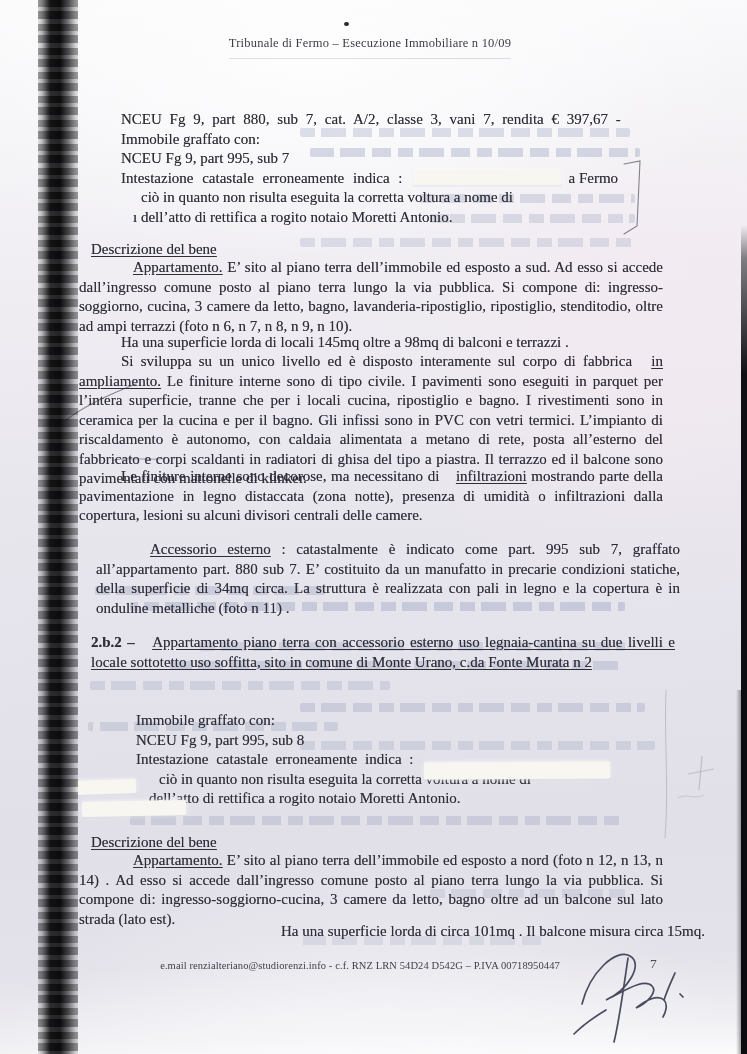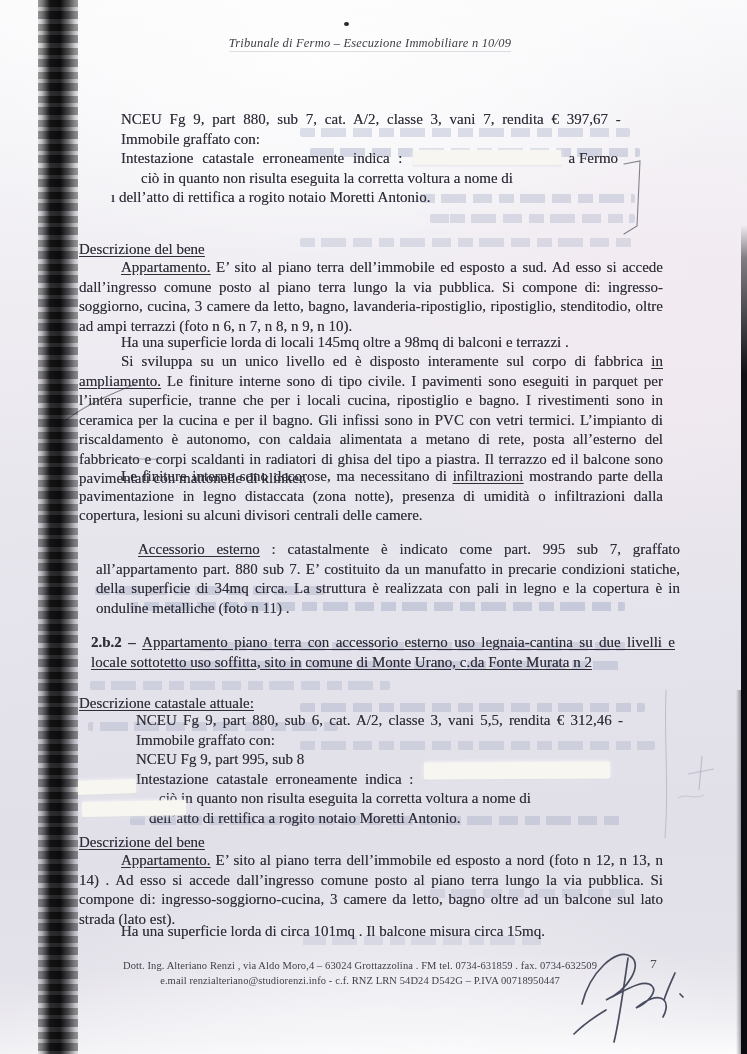--- a/index.html
+++ b/index.html
@@ -28,29 +28,29 @@
     background:linear-gradient(180deg, rgba(15,15,20,0) 0%, rgba(15,15,20,.5) 4%, #101014 18%, #0b0b0f 100%);
   }
   .right-edge2{
     position:absolute;right:0;top:690px;bottom:0;width:11px;
     background:linear-gradient(90deg, rgba(12,12,16,0), rgba(12,12,16,.8));
   }
   .hdr{
     position:absolute;left:80px;top:36px;width:580px;text-align:center;
     font-size:12.5px;color:#3d3c46;letter-spacing:.2px;
   }
-  .hdr span{border-bottom:1px solid rgba(130,130,150,.25);padding-bottom:1px;font-style:italic;}
+  .hdr span{border-bottom:1px solid rgba(130,130,150,.25);padding-bottom:8px;}
   .txt{position:absolute;left:79px;width:584px;font-size:15px;line-height:19.5px;
        text-shadow:0 0 .4px rgba(46,45,56,.55);}
   .just{text-align:justify;text-align-last:left;}
   .ind{text-indent:42px;}
-  .u{text-decoration:underline;text-underline-offset:2px;}
+  .u{text-decoration:underline;text-underline-offset:2px;padding-left:12px;}
   .b{font-weight:bold;}
   .ln{white-space:nowrap;}
-  .pl42{padding-left:42px;} .pl50{padding-left:32px;} .pl57{padding-left:57px;}
+  .pl42{padding-left:42px;} .pl50{padding-left:54px;} .pl57{padding-left:57px;}
   .pl62{padding-left:62px;} .pl70{padding-left:70px;} .pl80{padding-left:80px;}
   .ws4{word-spacing:4px;} .ws5{word-spacing:5px;} .ws2{word-spacing:2.5px;}
   .redact{
     position:absolute;background:#f7f6f1;border-radius:1px;
     box-shadow:0 0 4px rgba(255,255,255,.95), 0 1px 2px rgba(120,120,135,.28);
   }
   .redact-inline{
     display:inline-block;background:#f7f6f1;width:148px;height:15px;
     vertical-align:-2px;margin:0 8px 0 10px;border-radius:1px;
     box-shadow:0 0 4px rgba(255,255,255,.95), 0 1px 2px rgba(120,120,135,.28);
@@ -90,54 +90,52 @@
   <div class="bleed" style="left:130px;top:816px;width:495px;opacity:.33;"></div>
   <div class="bleed" style="left:430px;top:889px;width:195px;opacity:.24;"></div>
   <div class="bleed" style="left:300px;top:936px;width:245px;opacity:.22;background-position:11px 0;"></div>
 
   <div class="hdr"><span>Tribunale di Fermo – Esecuzione Immobiliare n 10/09</span></div>
   <div class="topdot"></div>
 
   <div class="txt" style="top:110px;">
     <div class="ln pl42 ws4">NCEU Fg 9, part 880, sub 7, cat. A/2, classe 3, vani 7, rendita € 397,67 -</div>
     <div class="ln pl42">Immobile graffato con:</div>
+    <div class="ln pl42">NCEU Fg 9, part 995, sub 7</div>
     <div class="ln pl42"><span class="ws5">Intestazione catastale erroneamente indica :</span><span class="redact-inline"></span><span>a Fermo</span></div>
     <div class="ln pl62">ciò in quanto non risulta eseguita la corretta voltura a nome di</div>
     <div class="ln pl50">ı dell’atto di rettifica a rogito notaio Moretti Antonio.</div>
   </div>
 
   <div class="txt" style="top:240px;"><span class="u">Descrizione del bene</span></div>
   <p class="txt just ind" style="top:258px;margin:0;"><span class="u">Appartamento.</span><span>  E’ sito al piano terra dell’immobile ed esposto a sud. Ad esso si accede dall’ingresso comune posto al piano terra lungo la via pubblica. Si compone di: ingresso-soggiorno, cucina, 3 camere da letto, bagno, lavanderia-ripostiglio, ripostiglio, stenditodio, oltre ad ampi terrazzi (foto n 6, n 7, n 8, n 9, n 10).</span></p>
   <div class="txt pl42" style="top:333px;">Ha una superficie lorda di locali 145mq oltre a 98mq di balconi e terrazzi .</div>
   <p class="txt just ind" style="top:352px;margin:0;"><span>Si sviluppa su un unico livello ed è disposto interamente sul corpo di fabbrica </span><span class="u">in ampliamento.</span><span> Le finiture interne sono di tipo civile. I pavimenti sono eseguiti in parquet per l’intera superficie, tranne che per i locali cucina, ripostiglio e bagno. I rivestimenti sono in ceramica per la cucina e per il bagno. Gli infissi sono in PVC con vetri termici. L’impianto di riscaldamento è autonomo, con caldaia alimentata a metano di rete, posta all’esterno del fabbricato e corpi scaldanti in radiatori di ghisa del tipo a piastra. Il terrazzo ed il balcone sono pavimentati con mattonelle di klinker.</span></p>
   <p class="txt just ind" style="top:467px;margin:0;"><span>Le finiture interne sono decorose, ma necessitano di </span><span class="u">infiltrazioni</span><span> mostrando parte della pavimentazione in legno distaccata (zona notte), presenza di umidità o infiltrazioni dalla copertura, lesioni su alcuni divisori centrali delle camere.</span></p>
   <p class="txt just ind" style="top:523px;margin:17px;"><span class="u">Accessorio esterno</span><span> : catastalmente è indicato come part. 995 sub 7, graffato all’appartamento part. 880 sub 7. E’ costituito da un manufatto in precarie condizioni statiche, della superficie di 34mq circa. La struttura è realizzata con pali in legno e la copertura è in onduline metalliche (foto n 11) .</span></p>
 
   <p class="txt just" style="top:621px;margin:12px;"><span class="b">2.b.2 – </span><span class="u">Appartamento piano terra con accessorio esterno uso legnaia-cantina su due livelli e locale sottotetto uso soffitta, sito in comune di Monte Urano, c.da Fonte Murata n 2</span></p>
-  <div class="txt" style="top:694px;"><span class="u">Descrizione catastale attuale:</span></div>
 
   <div class="txt" style="top:711px;">
-    <div class="ln pl57 ws2">NCEU Fg 9, part 880, sub 6, cat. A/2, classe 3, vani 5,5, rendita € 312,46 -</div>
     <div class="ln pl57">Immobile graffato con:</div>
     <div class="ln pl57">NCEU Fg 9, part 995, sub 8</div>
     <div class="ln pl57 ws4">Intestazione catastale erroneamente indica :</div>
     <div class="ln pl80">ciò in quanto non risulta eseguita la corretta voltura a nome di</div>
     <div class="ln pl70">dell’atto di rettifica a rogito notaio Moretti Antonio.</div>
   </div>
 
   <div class="redact" style="left:424px;top:762px;width:186px;height:17px;transform:rotate(-.3deg);"></div>
   <div class="redact" style="left:76px;top:780px;width:60px;height:14px;transform:rotate(-2deg);"></div>
   <div class="redact" style="left:82px;top:801px;width:104px;height:15px;transform:rotate(-1deg);"></div>
 
   <div class="txt" style="top:833px;"><span class="u">Descrizione del bene</span></div>
   <p class="txt just ind" style="top:851px;margin:0;"><span class="u">Appartamento.</span><span>  E’ sito al piano terra dell’immobile ed esposto a nord (foto n 12, n 13, n 14) . Ad esso si accede dall’ingresso comune posto al piano terra lungo la via pubblica. Si compone di: ingresso-soggiorno-cucina, 3 camere da letto, bagno oltre ad un balcone sul lato strada (lato est).</span></p>
-  <div class="txt pl42" style="top:922px;">Ha una superficie lorda di circa 101mq . Il balcone misura circa 15mq.</div>
+  <div class="txt pl42" style="top:922px;text-align:right;">Ha una superficie lorda di circa 101mq . Il balcone misura circa 15mq.</div>
 
   <div class="footer">
-    <div>Dott. Ing. Alteriano Renzi , via Aldo Moro,4 – 63024 Grottazzolina . FM tel. 0734-631859 . fax. 0734-632509</div>
     <div><span>e.mail </span><span class="email">renzialteriano@studiorenzi.info</span><span> - c.f. RNZ LRN 54D24 D542G – P.IVA 00718950447</span></div>
   </div>
   <div class="pagenum">7</div>
 
   <svg style="left:622px;top:158px;" width="26" height="84" viewBox="0 0 26 84">
     <path d="M2 6 L18 3 L15 68 L2 76" fill="none" stroke="#5b5b68" stroke-width="1.1" opacity=".75" stroke-linecap="round"></path>
   </svg>
   <svg style="left:62px;top:380px;" width="80" height="44" viewBox="0 0 80 44">
     <path d="M74 4 C48 14 20 28 4 40" fill="none" stroke="#34333e" stroke-width="1.3" opacity=".55" stroke-linecap="round"></path>
   </svg>

